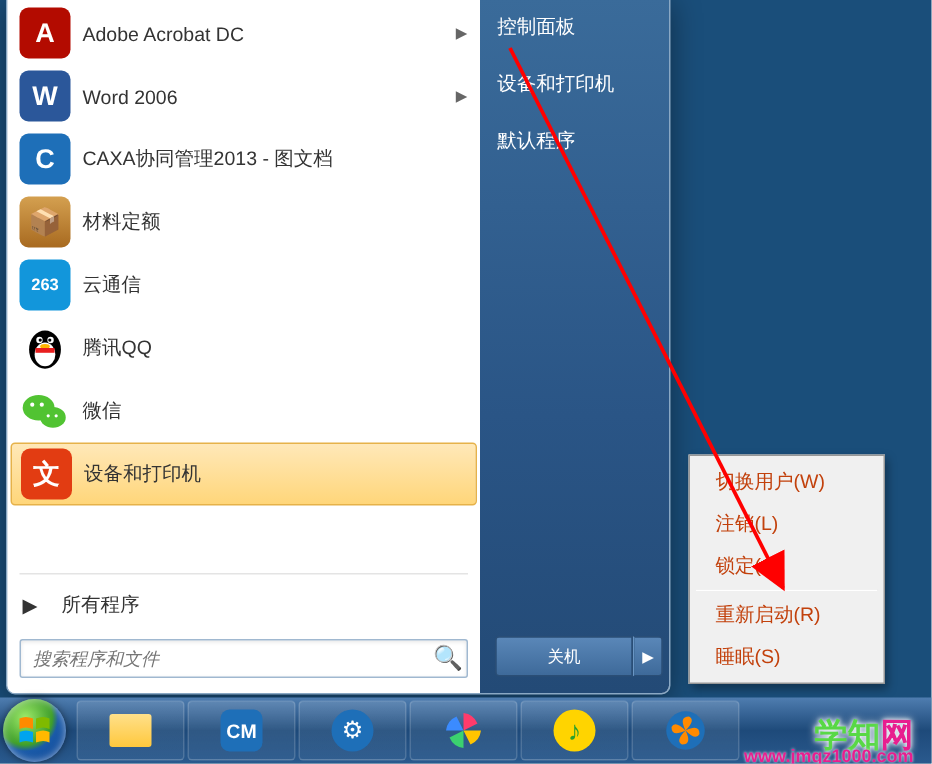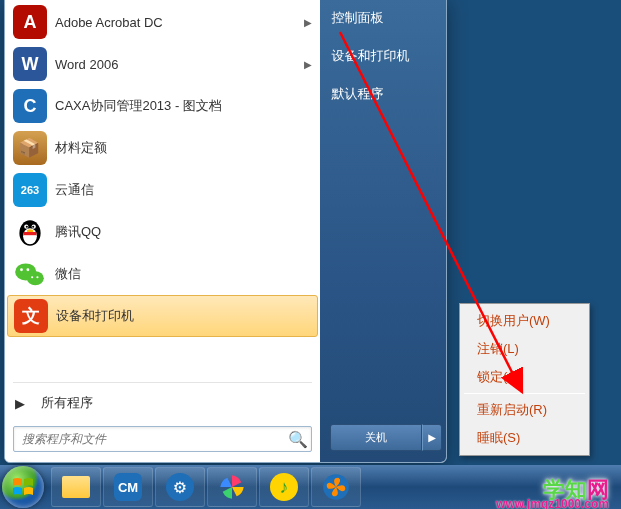--- a/index.html
+++ b/index.html
@@ -86,21 +86,21 @@
   }
   .start-orb {
     width:42px; height:42px; border-radius:50%;
     background: radial-gradient(circle at 35% 30%, #9eea6a, #3f9f2a 45%, #1a5aa8 55%, #0a4090);
     box-shadow: inset 0 0 6px rgba(255,255,255,.6), 0 0 6px rgba(0,0,0,.5);
     display:flex; align-items:center; justify-content:center;
     margin-right:6px;
   }
   .start-orb svg { width:24px; height:24px; }
   .task-item {
-    width:50px; height:40px; margin:0 1px;
+    width:72px; height:40px; margin:0 1px;
     background: linear-gradient(rgba(255,255,255,.12), rgba(255,255,255,.04));
     border:1px solid rgba(255,255,255,.15); border-radius:3px;
     display:flex; align-items:center; justify-content:center;
   }
 
   .red-arrow {
     position:absolute; left:336px; top:30px;
     pointer-events:none;
   }
 

